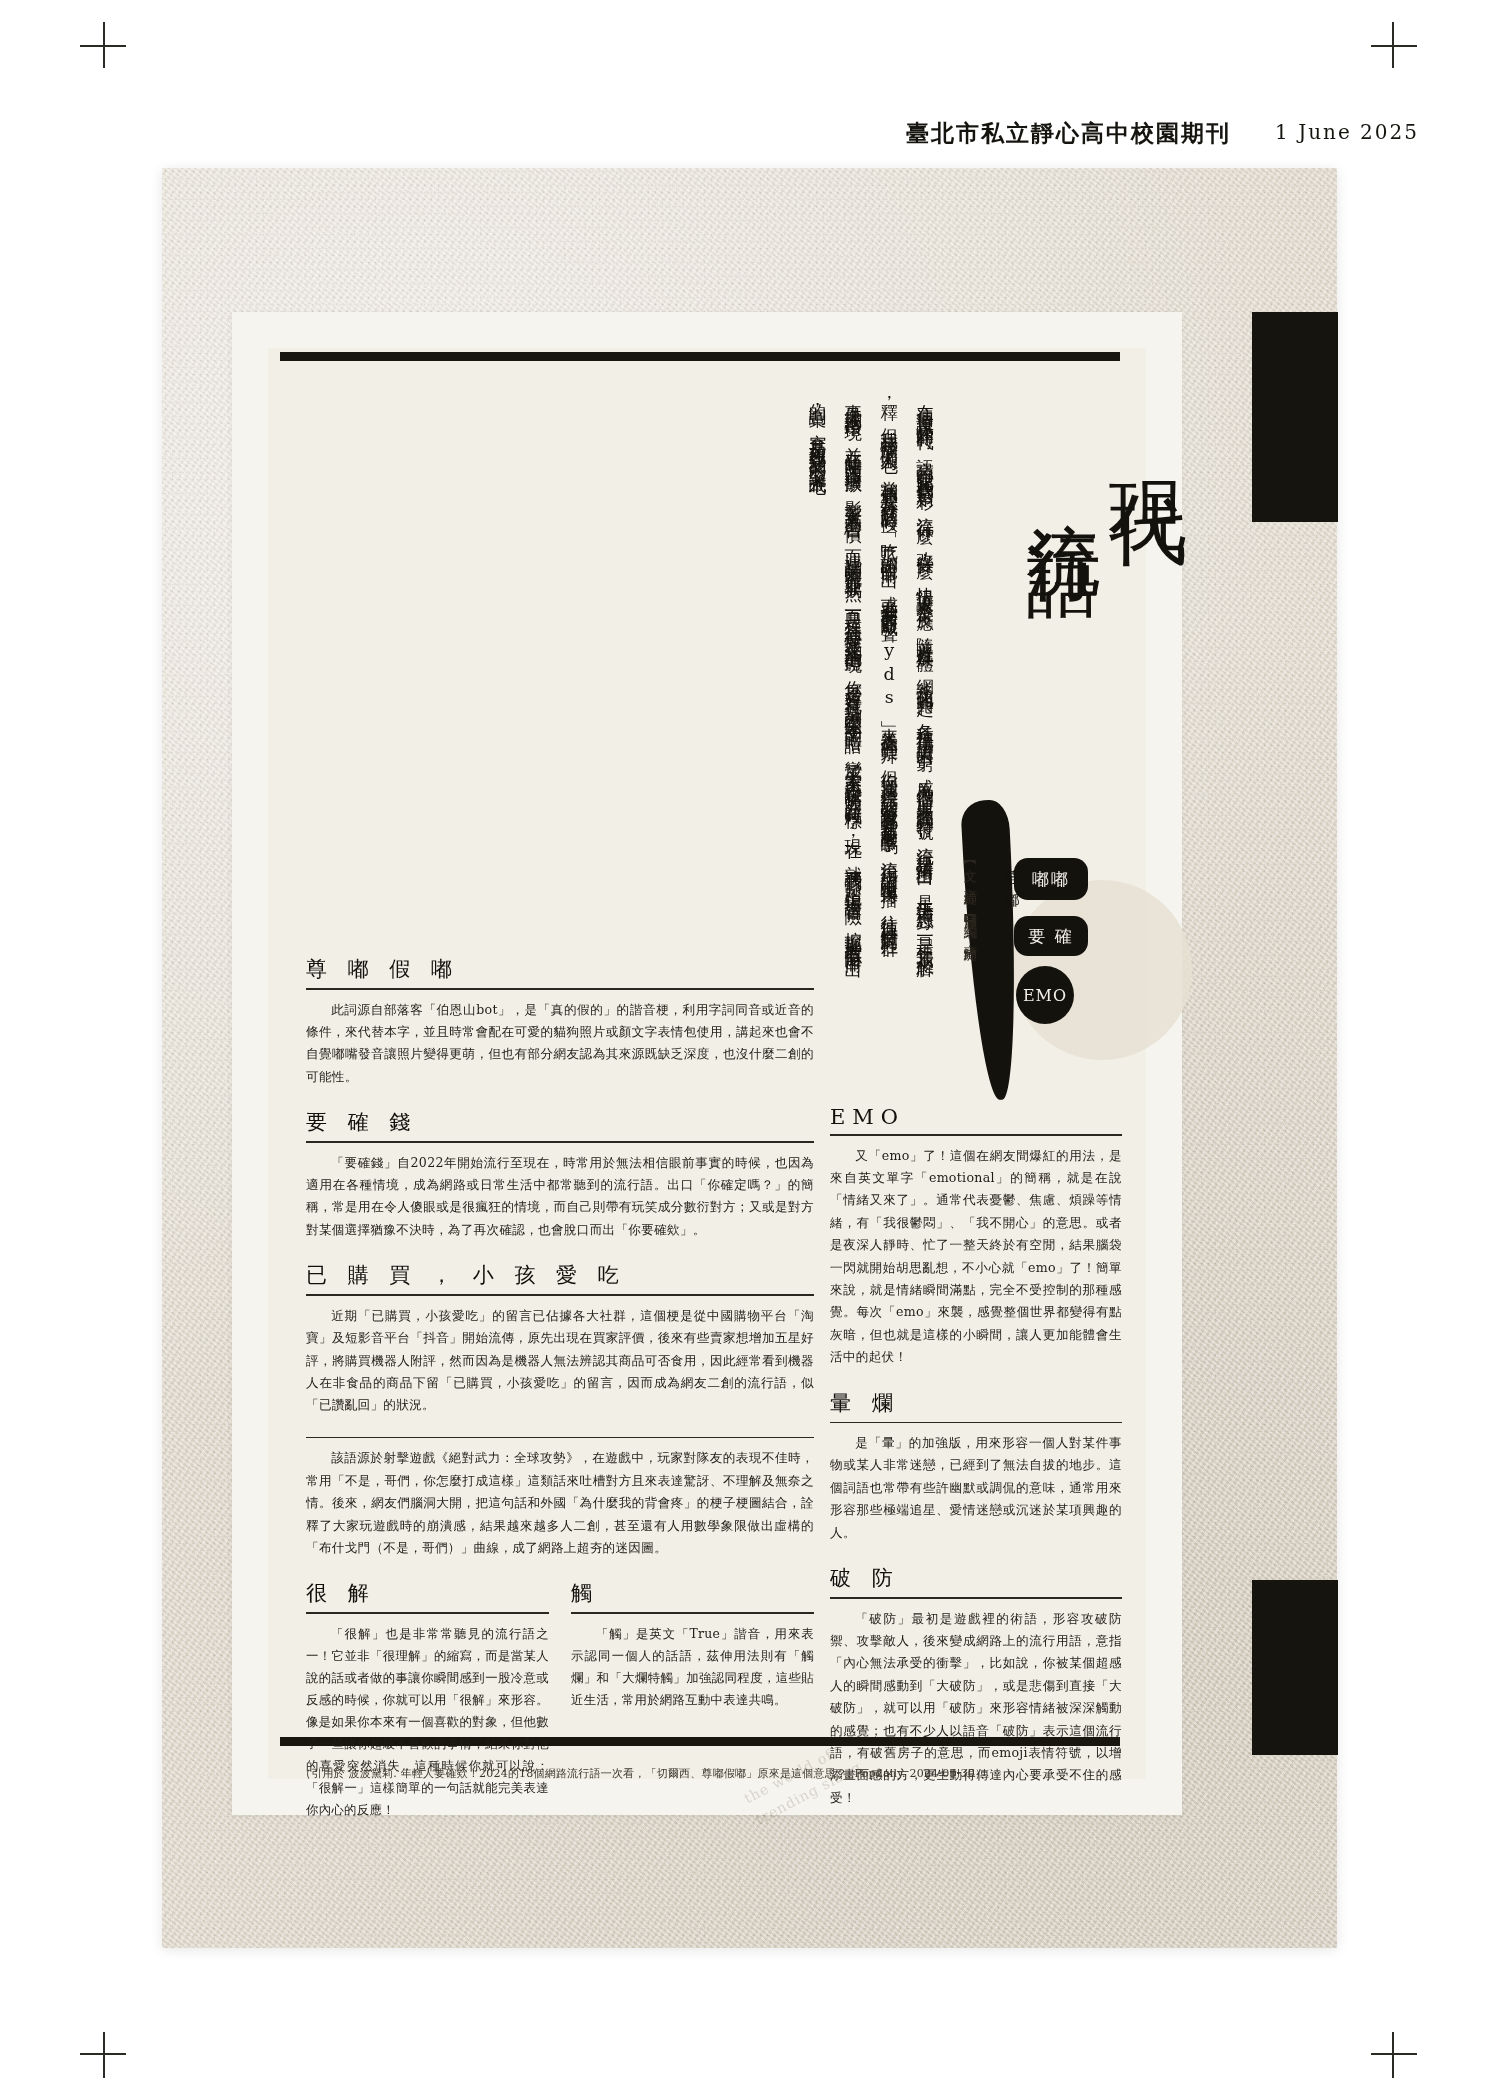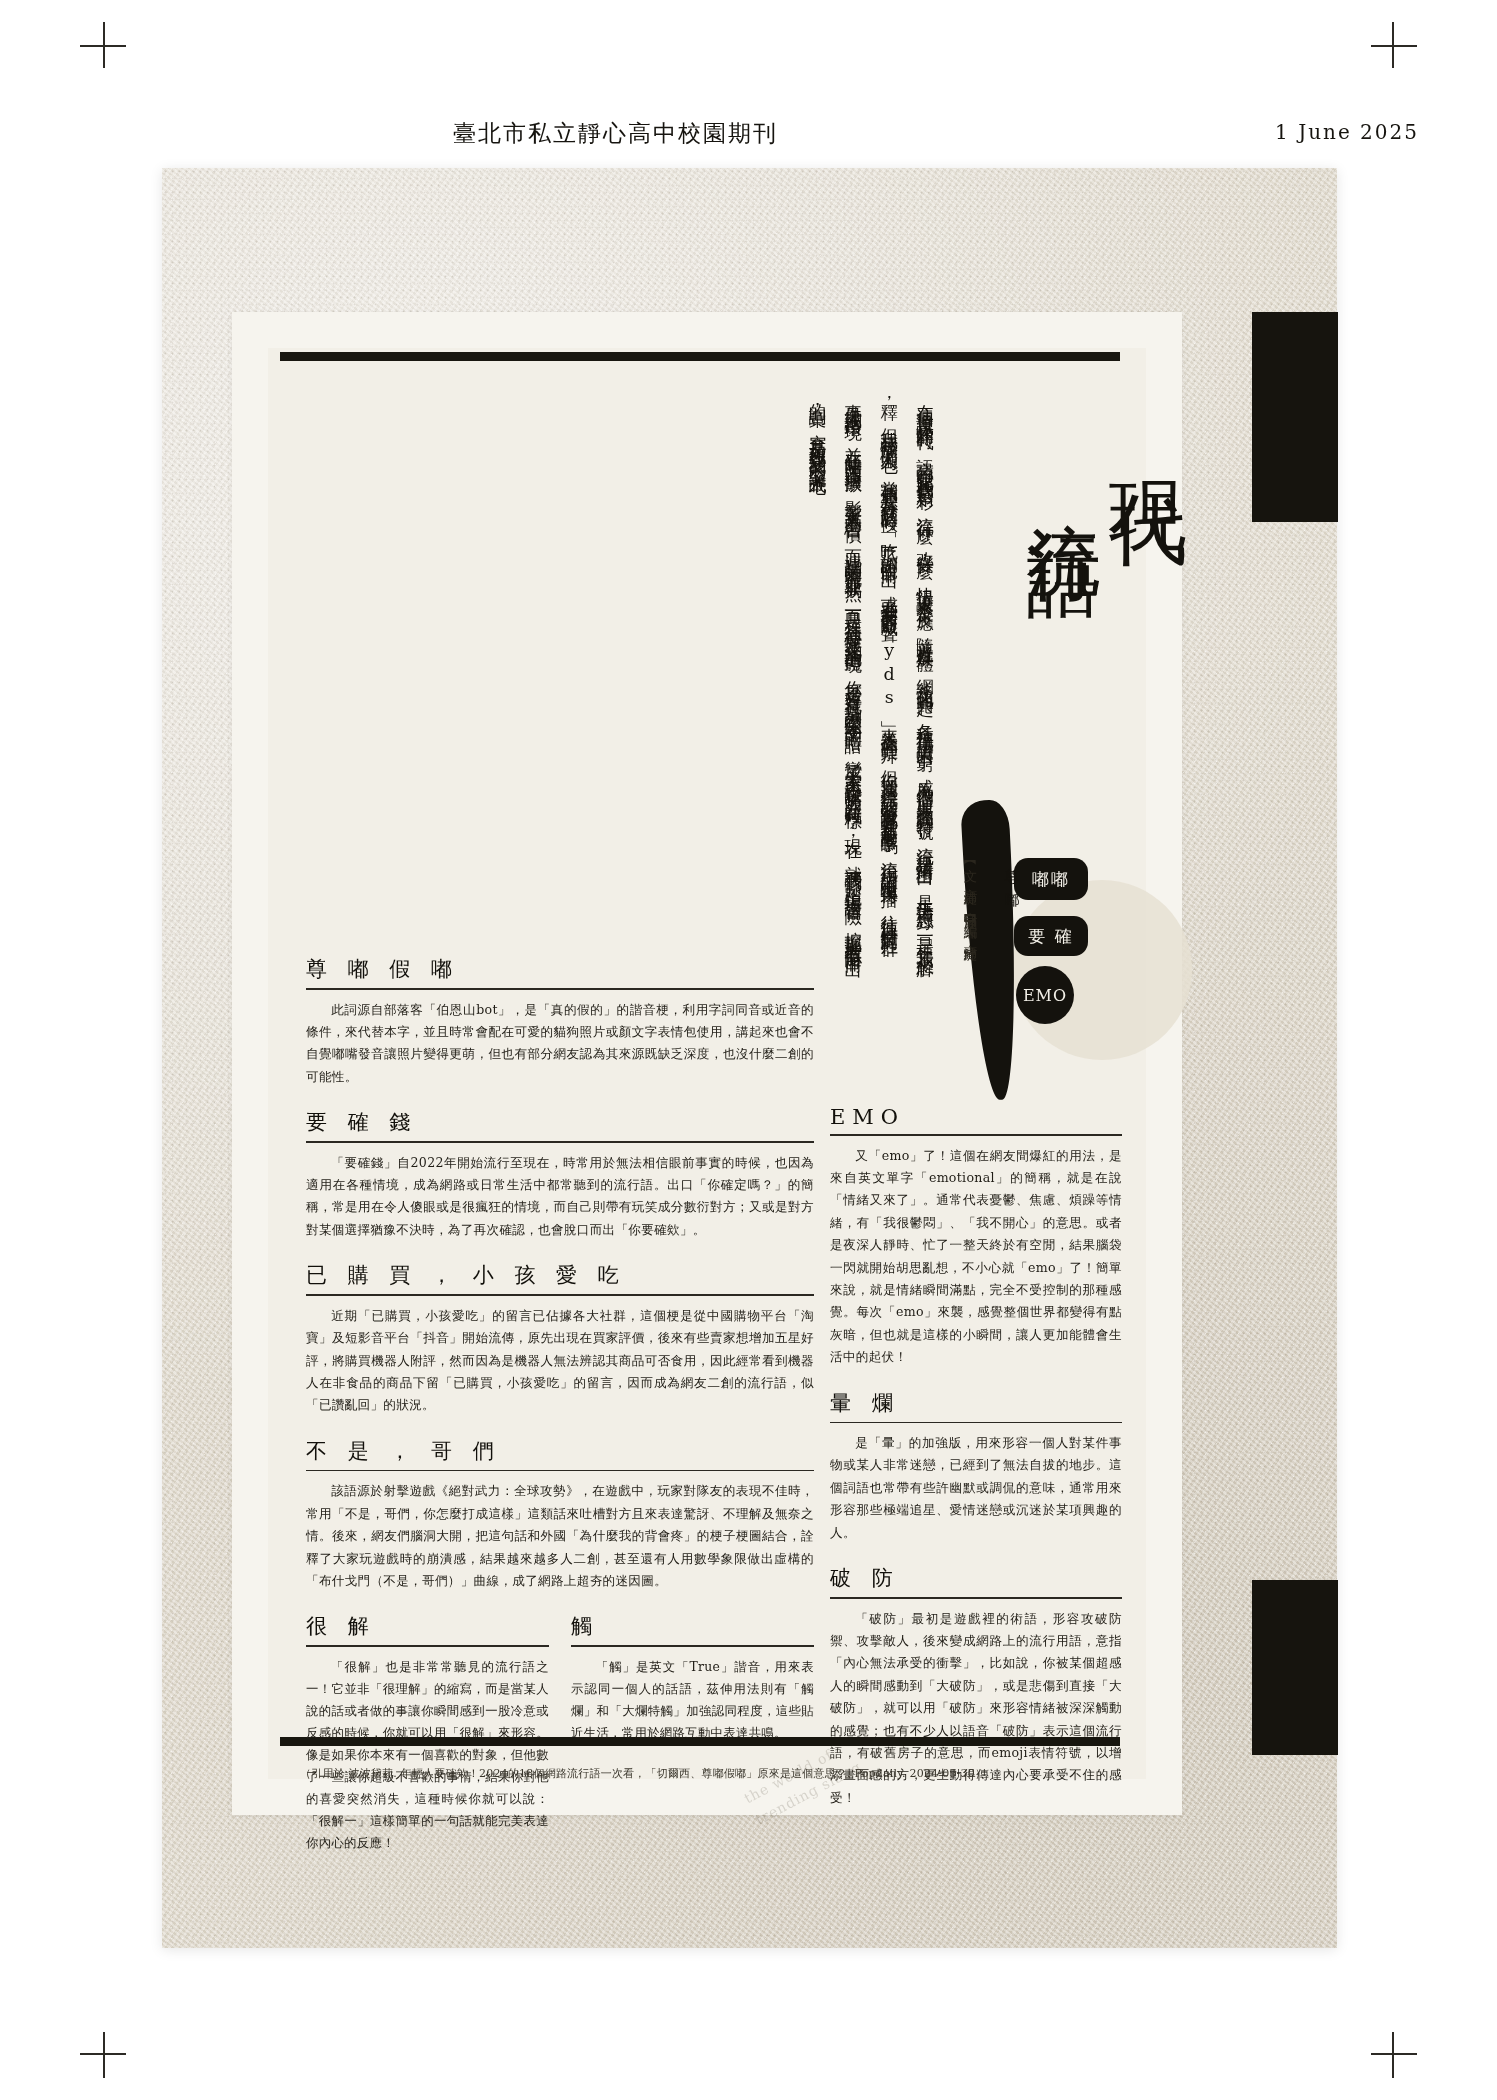--- a/index.html
+++ b/index.html
@@ -21,24 +21,25 @@
     position: absolute;
     top: 118px;
     left: 0;
     width: 1497px;
     height: 40px;
   }
   .ph-title {
     position: absolute;
     left: 0;
     width: 1231px;
-    text-align: center;
+    text-align: right;
     font-size: 23px;
     letter-spacing: 2px;
     font-family: "DejaVu Serif", "Liberation Serif", serif;
+    font-weight: bold;
   }
   .ph-date {
     position: absolute;
     right: 78px;
     top: 2px;
     font-size: 20px;
     letter-spacing: 2px;
   }
   .crop-mark {
     position: absolute;
@@ -343,21 +344,20 @@
     <div class="sec-body">「要確錢」自2022年開始流行至現在，時常用於無法相信眼前事實的時候，也因為適用在各種情境，成為網路或日常生活中都常聽到的流行語。出口「你確定嗎？」的簡稱，常是用在令人傻眼或是很瘋狂的情境，而自己則帶有玩笑成分數衍對方；又或是對方對某個選擇猶豫不決時，為了再次確認，也會脫口而出「你要確欸」。</div>
   </div>
 
   <div class="sec">
     <div class="sec-head">已 購 買 ， 小 孩 愛 吃</div>
     <div class="sec-rule"></div>
     <div class="sec-body">近期「已購買，小孩愛吃」的留言已佔據各大社群，這個梗是從中國購物平台「淘寶」及短影音平台「抖音」開始流傳，原先出現在買家評價，後來有些賣家想增加五星好評，將購買機器人附評，然而因為是機器人無法辨認其商品可否食用，因此經常看到機器人在非食品的商品下留「已購買，小孩愛吃」的留言，因而成為網友二創的流行語，似「已讚亂回」的狀況。</div>
   </div>
 
   <div class="sec">
-    <div class="sec-head">不 是 ， 哥 們</div>
     <div class="sec-rule"></div>
     <div class="sec-body">該語源於射擊遊戲《絕對武力：全球攻勢》，在遊戲中，玩家對隊友的表現不佳時，常用「不是，哥們，你怎麼打成這樣」這類話來吐槽對方且來表達驚訝、不理解及無奈之情。後來，網友們腦洞大開，把這句話和外國「為什麼我的背會疼」的梗子梗圖結合，詮釋了大家玩遊戲時的崩潰感，結果越來越多人二創，甚至還有人用數學象限做出虛構的「布什戈門（不是，哥們）」曲線，成了網路上超夯的迷因圖。</div>
   </div>
 
   <div class="two-up">
     <div class="sec">
       <div class="sec-head">很 解</div>
       <div class="sec-rule"></div>
       <div class="sec-body">「很解」也是非常常聽見的流行語之一！它並非「很理解」的縮寫，而是當某人說的話或者做的事讓你瞬間感到一股冷意或反感的時候，你就可以用「很解」來形容。像是如果你本來有一個喜歡的對象，但他數了一些讓你超級不喜歡的事情，結果你對他的喜愛突然消失，這種時候你就可以說：「很解一」這樣簡單的一句話就能完美表達你內心的反應！</div>
     </div>

